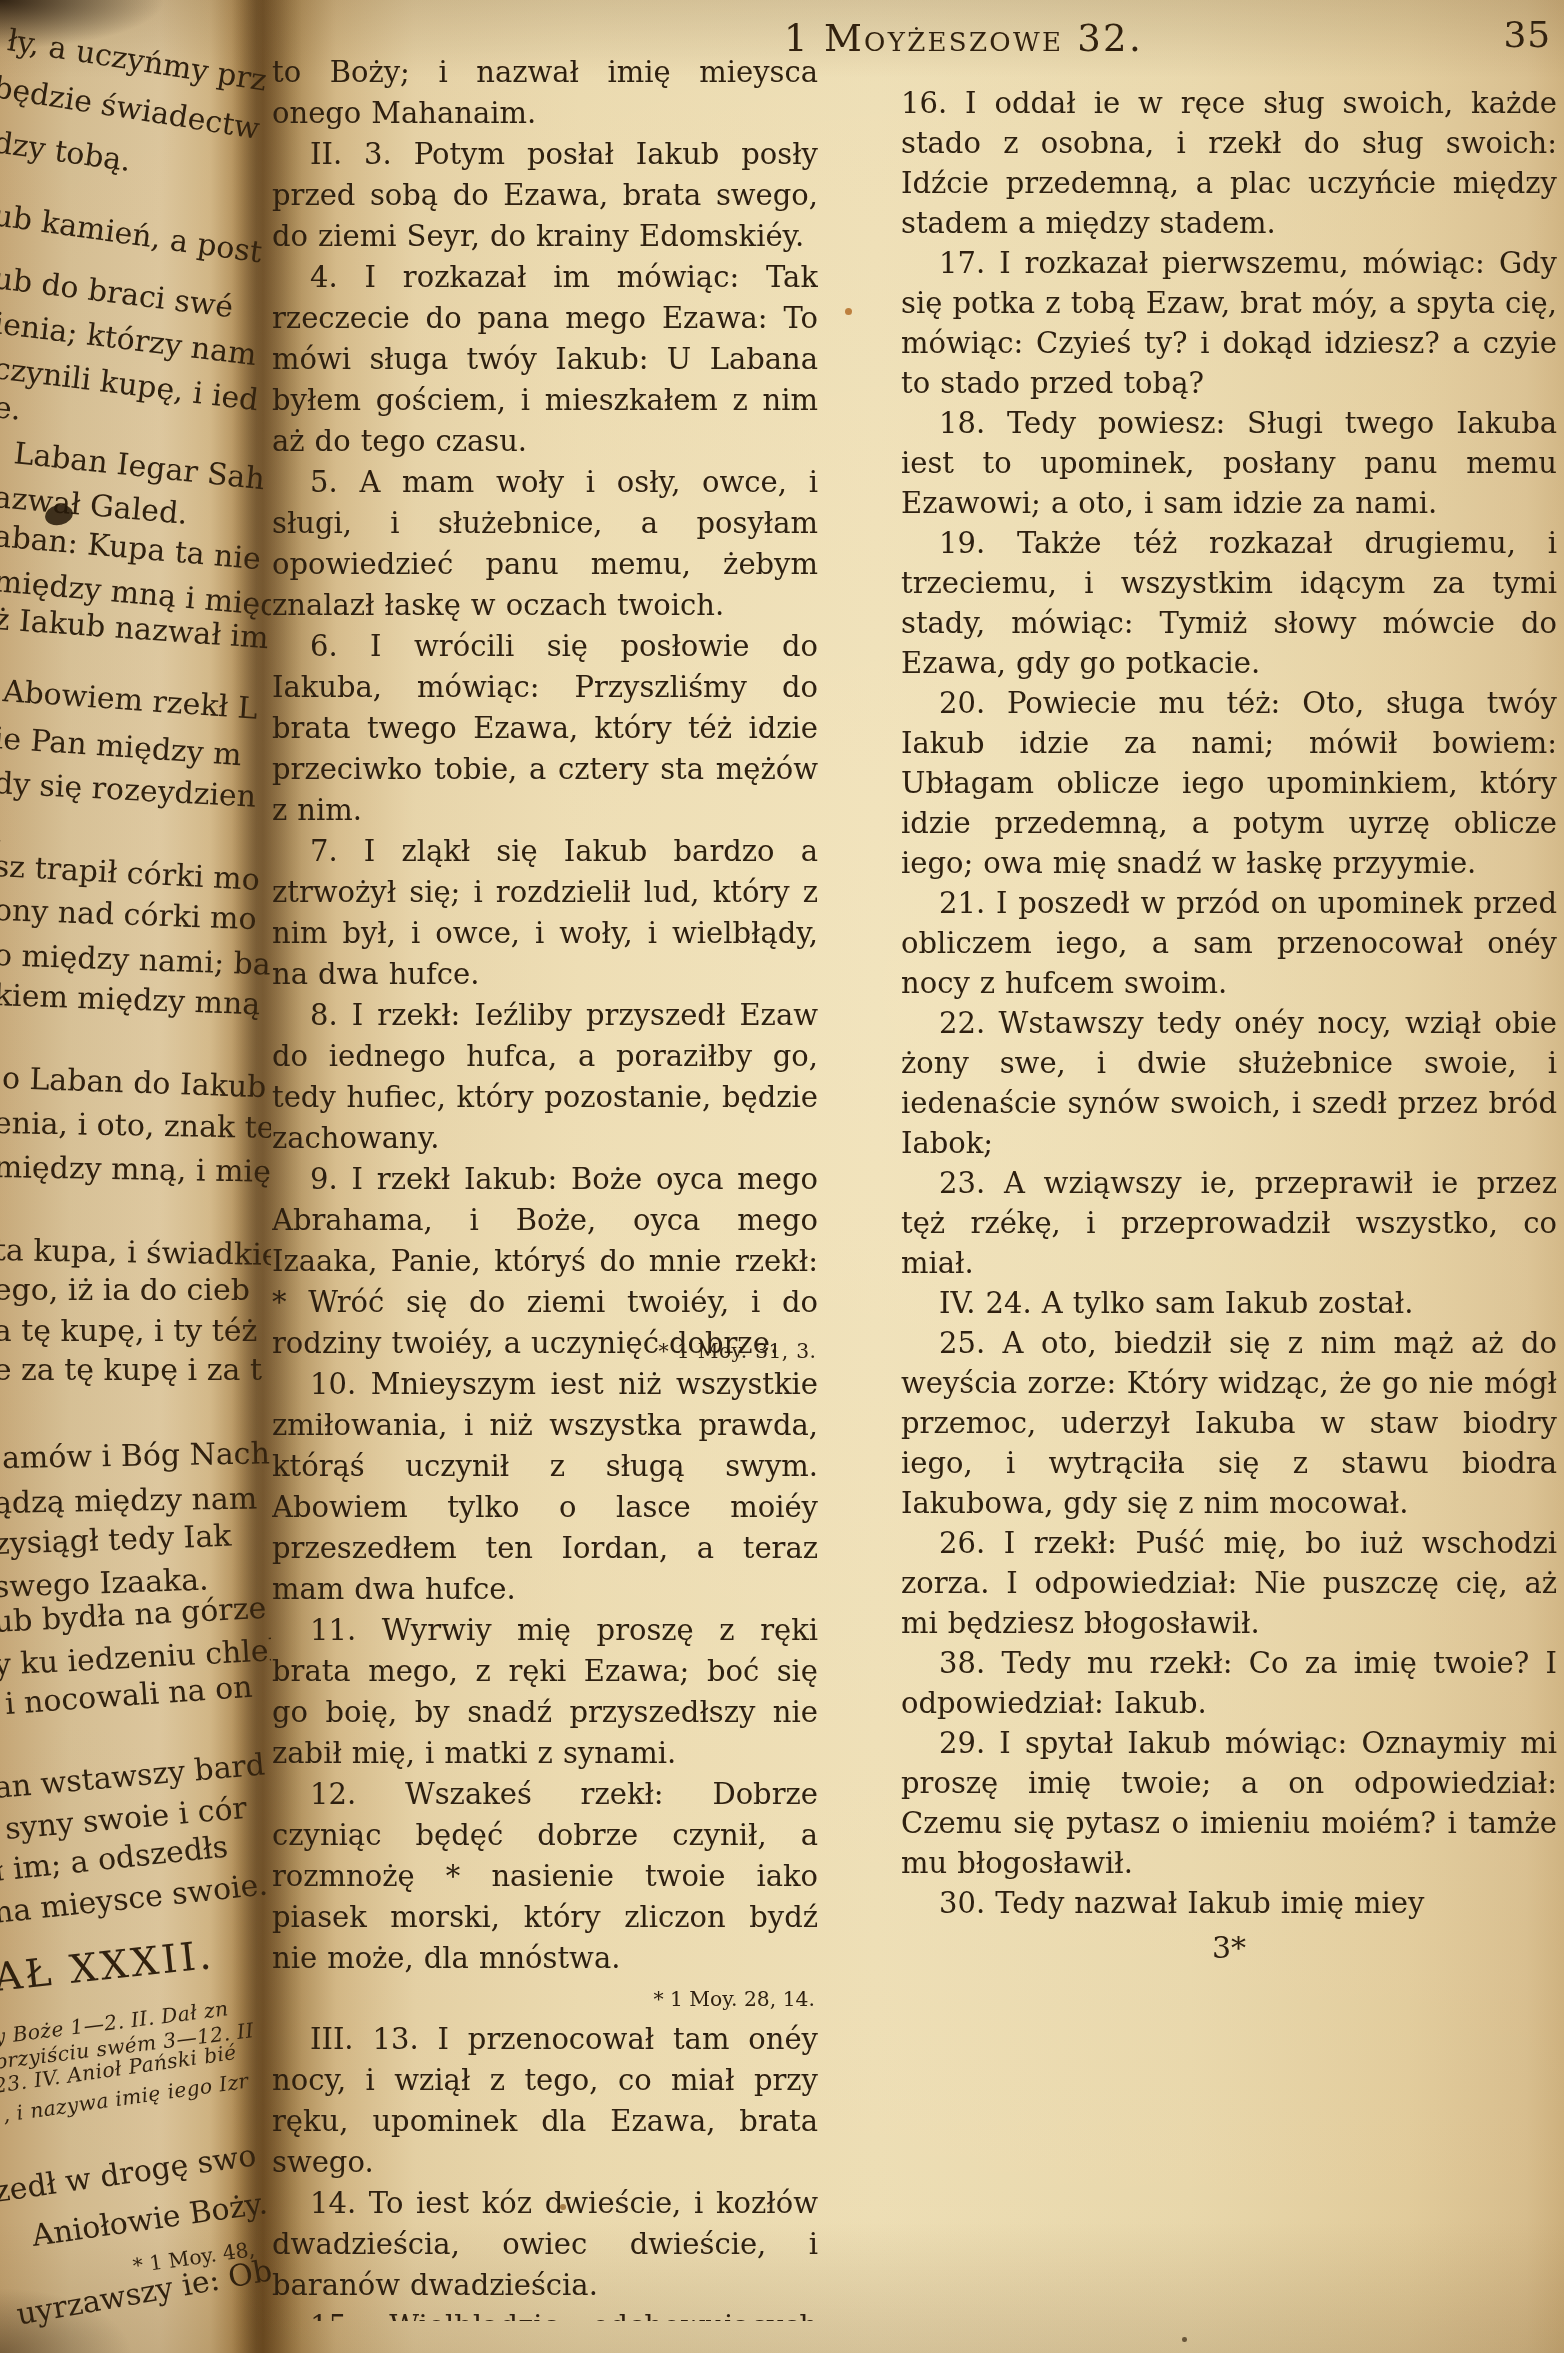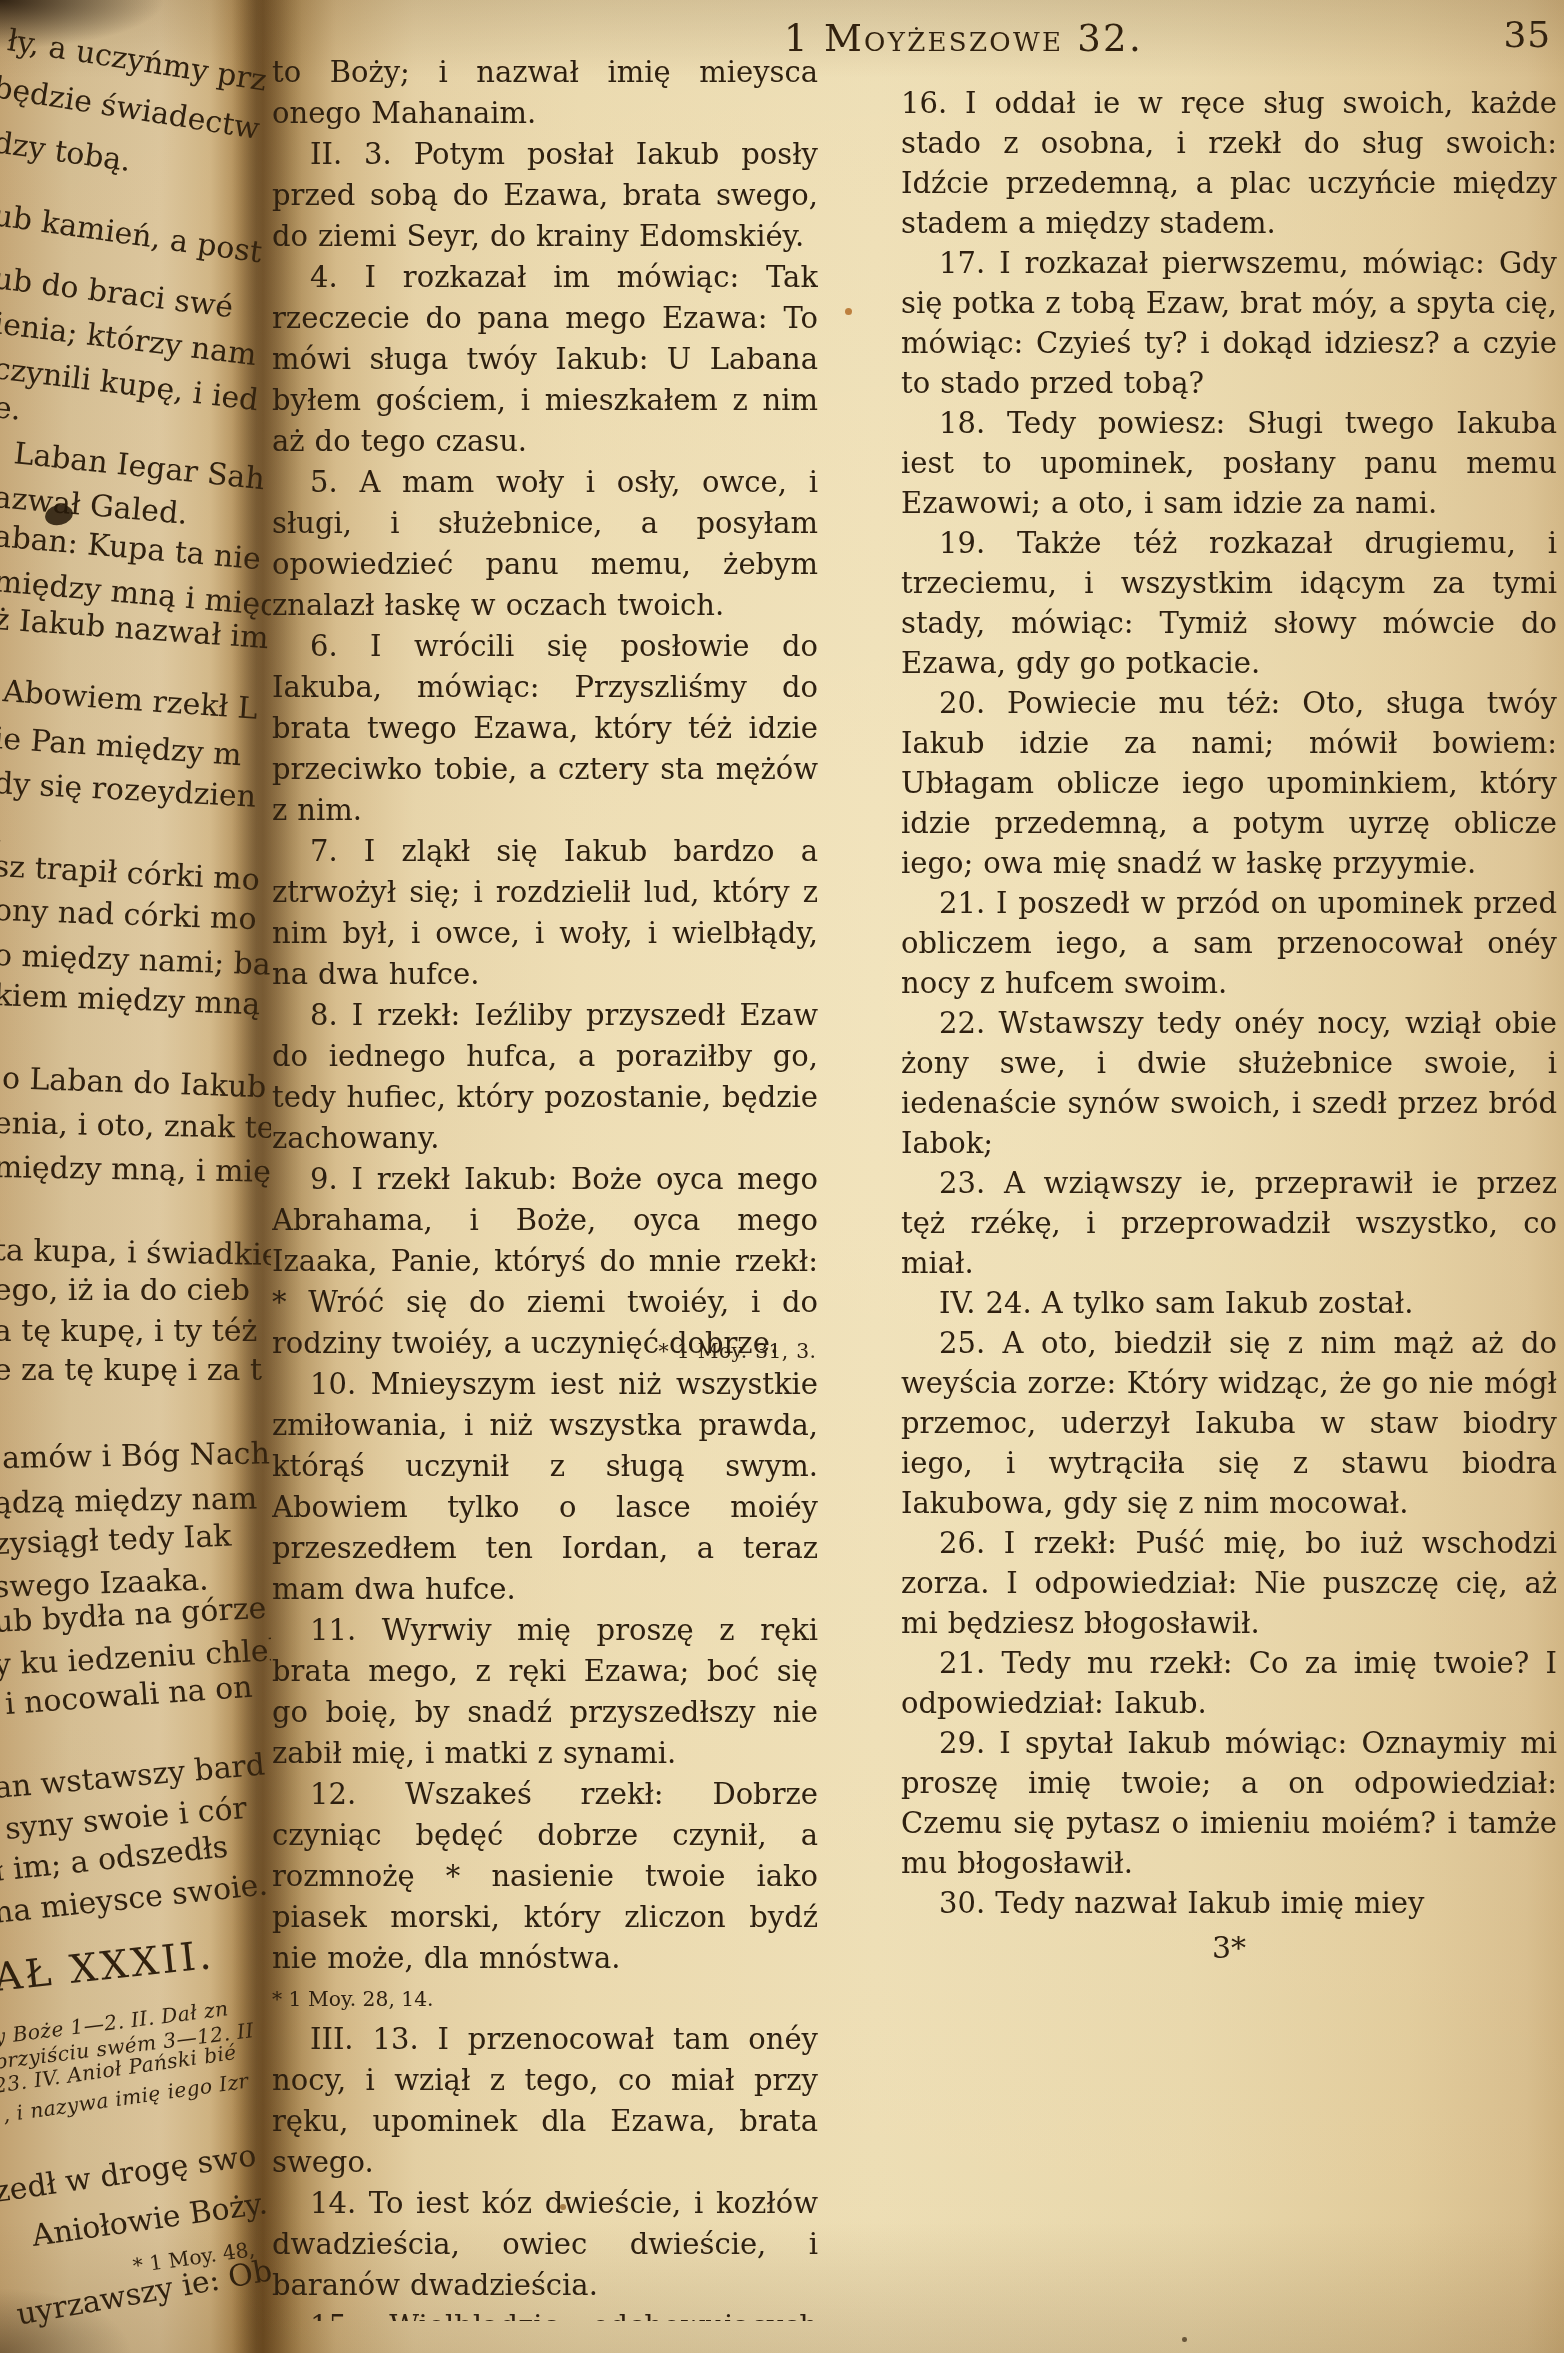--- a/index.html
+++ b/index.html
@@ -30,21 +30,21 @@
   
   .col{position:absolute;font-size:29px;text-align:justify;overflow:hidden;}
   .col-mid{left:272px;top:52px;width:546px;height:2269px;line-height:41px;}
   .col-right{left:901px;top:83px;width:656px;height:2271px;line-height:40px;}
   .verse{margin:0;text-indent:38px;position:relative;word-spacing:0.8px;}
   .verse.cont{text-indent:0;}
   .fnref{
     position:absolute;right:1.6px;bottom:2.3px;font-size:20.3px;line-height:20.3px;
     letter-spacing:0.4px;white-space:nowrap;
   }
-  .fn-line{font-size:20.3px;line-height:40px;padding-right:3.1px;}
+  .fn-line{font-size:20.3px;line-height:40px;text-align:right;padding-right:3.1px;}
   .signature{width:100%;text-align:center;font-size:30px;margin-top:4.7px;text-indent:0;}
   
   .left-strip{position:absolute;left:0;top:0;width:271px;height:2354px;overflow:hidden;}
   .lf{
     position:absolute;left:-6.3px;white-space:nowrap;font-size:30px;
     transform:rotate(var(--r,0deg));transform-origin:left center;color:#30210f;
   }
   .lf.big{font-size:39px;letter-spacing:3.1px;}
   .lf.small{font-size:20.3px;font-style:italic;letter-spacing:0.4px;}
   .lf.fn{font-size:20.3px;font-style:normal;}
@@ -142,21 +142,21 @@
     <p class="verse">17. I rozkazał pierwszemu, mówiąc: Gdy się potka z tobą Ezaw, brat móy, a spyta cię, mówiąc: Czyieś ty? i dokąd idziesz? a czyie to stado przed tobą?</p>
     <p class="verse">18. Tedy powiesz: Sługi twego Iakuba iest to upominek, posłany panu memu Ezawowi; a oto, i sam idzie za nami.</p>
     <p class="verse">19. Także téż rozkazał drugiemu, i trzeciemu, i wszystkim idącym za tymi stady, mówiąc: Tymiż słowy mówcie do Ezawa, gdy go potkacie.</p>
     <p class="verse">20. Powiecie mu téż: Oto, sługa twóy Iakub idzie za nami; mówił bowiem: Ubłagam oblicze iego upominkiem, który idzie przedemną, a potym uyrzę oblicze iego; owa mię snadź w łaskę przyymie.</p>
     <p class="verse">21. I poszedł w przód on upominek przed obliczem iego, a sam przenocował onéy nocy z hufcem swoim.</p>
     <p class="verse">22. Wstawszy tedy onéy nocy, wziął obie żony swe, i dwie służebnice swoie, i iedenaście synów swoich, i szedł przez bród Iabok;</p>
     <p class="verse">23. A wziąwszy ie, przeprawił ie przez tęż rzékę, i przeprowadził wszystko, co miał.</p>
     <p class="verse">IV. 24. A tylko sam Iakub został.</p>
     <p class="verse">25. A oto, biedził się z nim mąż aż do weyścia zorze: Który widząc, że go nie mógł przemoc, uderzył Iakuba w staw biodry iego, i wytrąciła się z stawu biodra Iakubowa, gdy się z nim mocował.</p>
     <p class="verse">26. I rzekł: Puść mię, bo iuż wschodzi zorza. I odpowiedział: Nie puszczę cię, aż mi będziesz błogosławił.</p>
-    <p class="verse">21. Tedy mu rzekł: Co za imię twoie? I odpowiedział: Iakub.</p>
+    <p class="verse">38. Tedy mu rzekł: Co za imię twoie? I odpowiedział: Iakub.</p>
     <p class="verse">29. I spytał Iakub mówiąc: Oznaymiy mi proszę imię twoie; a on odpowiedział: Czemu się pytasz o imieniu moiém? i tamże mu błogosławił.</p>
     <p class="verse">30. Tedy nazwał Iakub imię miey</p>
     <div class="signature">3*</div>
   </div>
 
   <div class="speck s1"></div>
   <div class="speck s2"></div>
   <div class="speck s3"></div>
   <div class="speck s4"></div>
 

